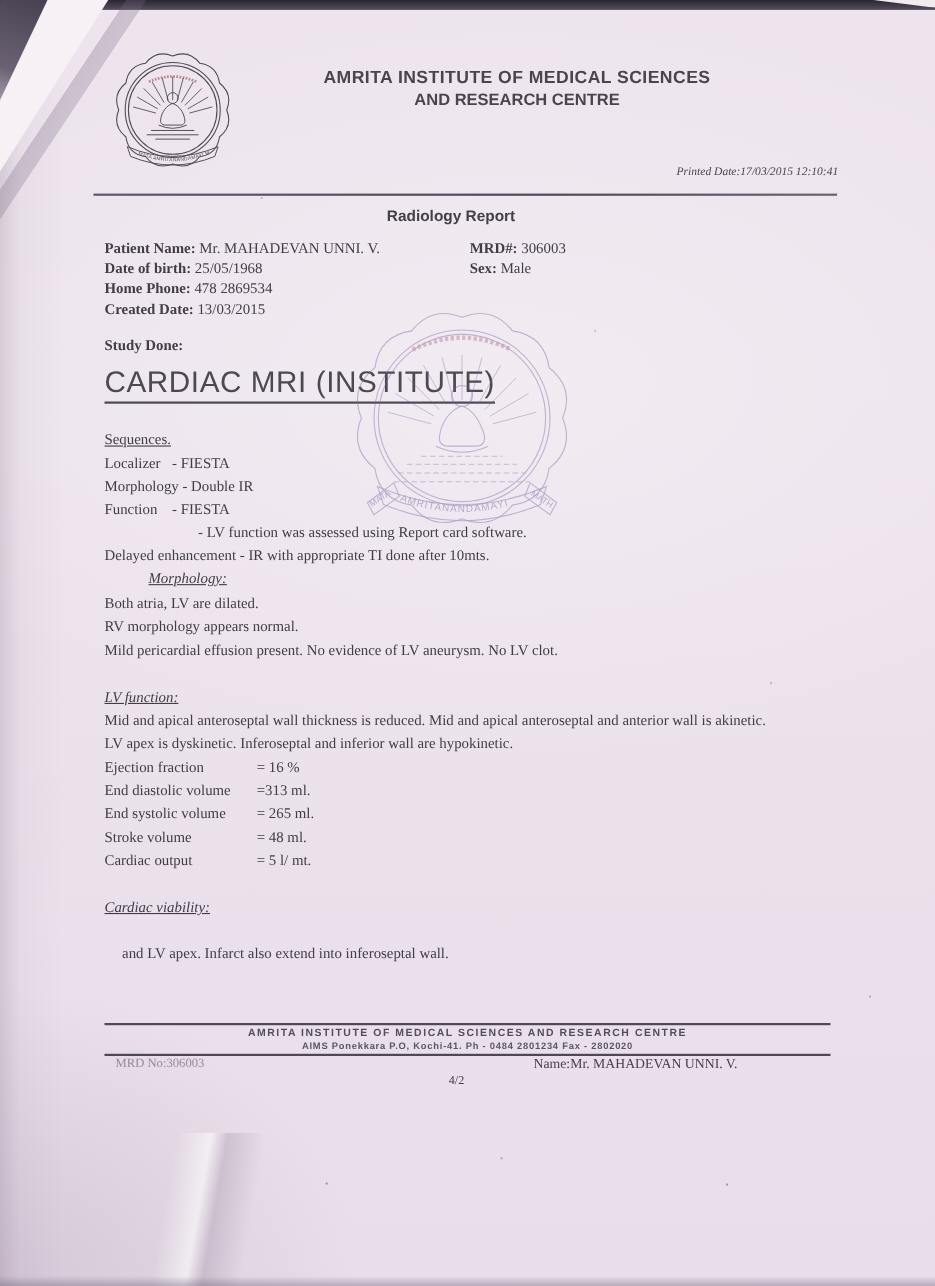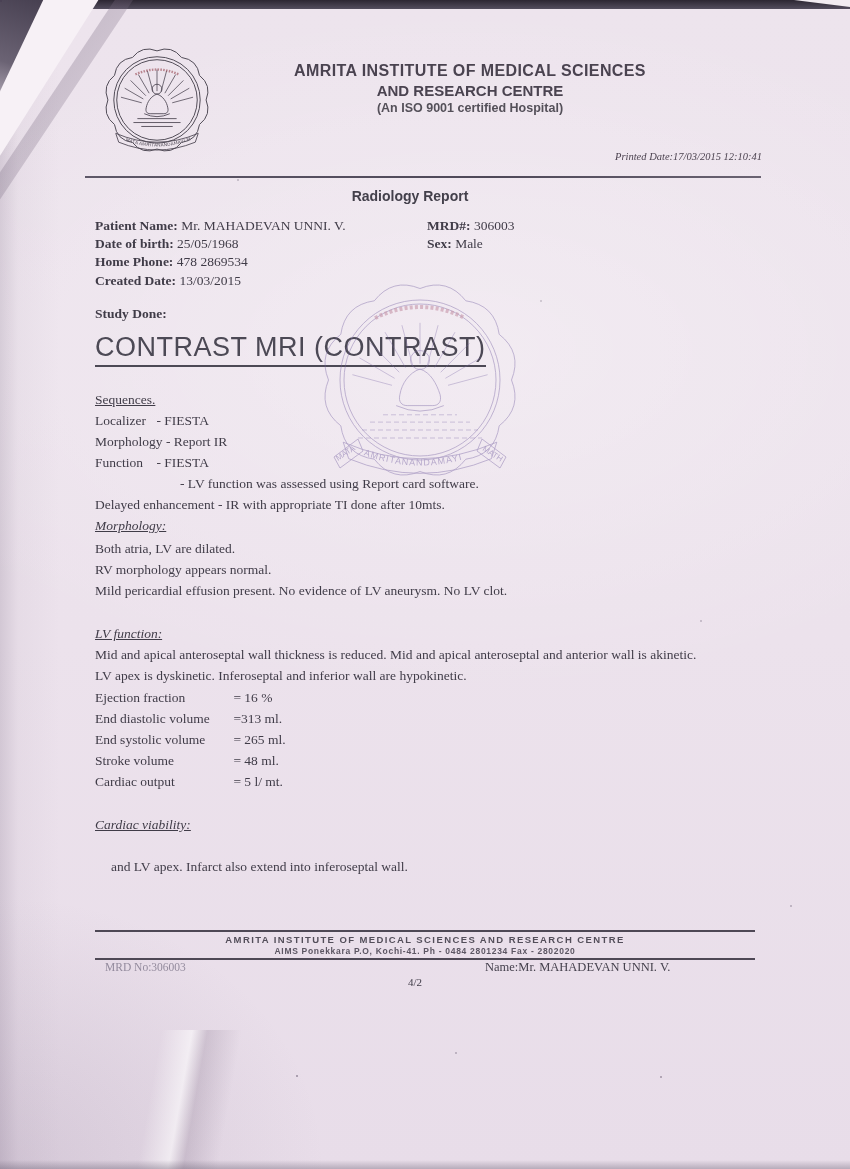--- a/index.html
+++ b/index.html
@@ -104,21 +104,20 @@
         <path id="logoBannerPath" d="M24,97 Q60,112 96,97"></path>
       </defs>
     <text font-size="4.6" fill="#4f4955" letter-spacing="0.3">
       <textPath href="#logoBannerPath" startOffset="4">MATA AMRITANANDAMAYI MATH</textPath>
     </text>
   </svg>
 
   <div class="abs inst">
     <div class="l1">AMRITA INSTITUTE OF MEDICAL SCIENCES</div>
     <div class="l2">AND RESEARCH CENTRE</div>
-    <div class="l3">(An ISO 9001 certified Hospital)</div>
   </div>
   <div class="abs printed">Printed Date:17/03/2015 12:10:41</div>
   <div class="abs rule-top"></div>
 
   <div class="abs rtitle">Radiology Report</div>
 
   <div class="abs prow" style="top:218px;">
     <span class="b">Patient Name:</span>
     <span>Mr. MAHADEVAN UNNI. V.</span>
     <span class="pcol2"><span class="b">MRD#:</span>
@@ -133,39 +132,39 @@
   <div class="abs prow" style="top:254px;">
     <span class="b">Home Phone:</span>
     <span>478 2869534</span>
   </div>
   <div class="abs prow" style="top:273px;">
     <span class="b">Created Date:</span>
     <span>13/03/2015</span>
   </div>
 
   <div class="abs studydone">Study Done:</div>
-  <div class="abs studytitle">CONTRAST MRI (CONTRAST)</div>
+  <div class="abs studytitle">CARDIAC MRI (INSTITUTE)</div>
 
   <div class="abs body-line h-underline" style="top:392px;">Sequences.</div>
   <div class="abs body-line" style="top:413px;">
     <span class="seq-label">Localizer</span>
     <span>- FIESTA</span>
   </div>
   <div class="abs body-line" style="top:434px;">
     <span class="seq-label">Morphology</span>
-    <span>- Report IR</span>
+    <span>- Double IR</span>
   </div>
   <div class="abs body-line" style="top:455px;">
     <span class="seq-label">Function</span>
     <span>- FIESTA</span>
   </div>
   <div class="abs body-line" style="top:476px;left:180px;">- LV function was assessed using Report card software.</div>
   <div class="abs body-line" style="top:497px;">Delayed enhancement - IR with appropriate TI done after 10mts.</div>
 
-  <div class="abs body-line h-italic" style="top:518px;">Morphology:</div>
+  <div class="abs body-line h-italic" style="top:518px;margin-left:40px;">Morphology:</div>
   <div class="abs body-line" style="top:541px;">Both atria, LV are dilated.</div>
   <div class="abs body-line" style="top:562px;">RV morphology appears normal.</div>
   <div class="abs body-line" style="top:583px;">Mild pericardial effusion present. No evidence of LV aneurysm. No LV clot.</div>
 
   <div class="abs body-line h-italic" style="top:626px;">LV function:</div>
   <div class="abs body-line" style="top:647px;">Mid and apical anteroseptal wall thickness is reduced. Mid and apical anteroseptal and anterior wall is akinetic.</div>
   <div class="abs body-line" style="top:668px;">LV apex is dyskinetic. Inferoseptal and inferior wall are hypokinetic.</div>
   <div class="abs body-line" style="top:690px;">
     <span class="m-label">Ejection fraction</span>
     <span>= 16 %</span>

